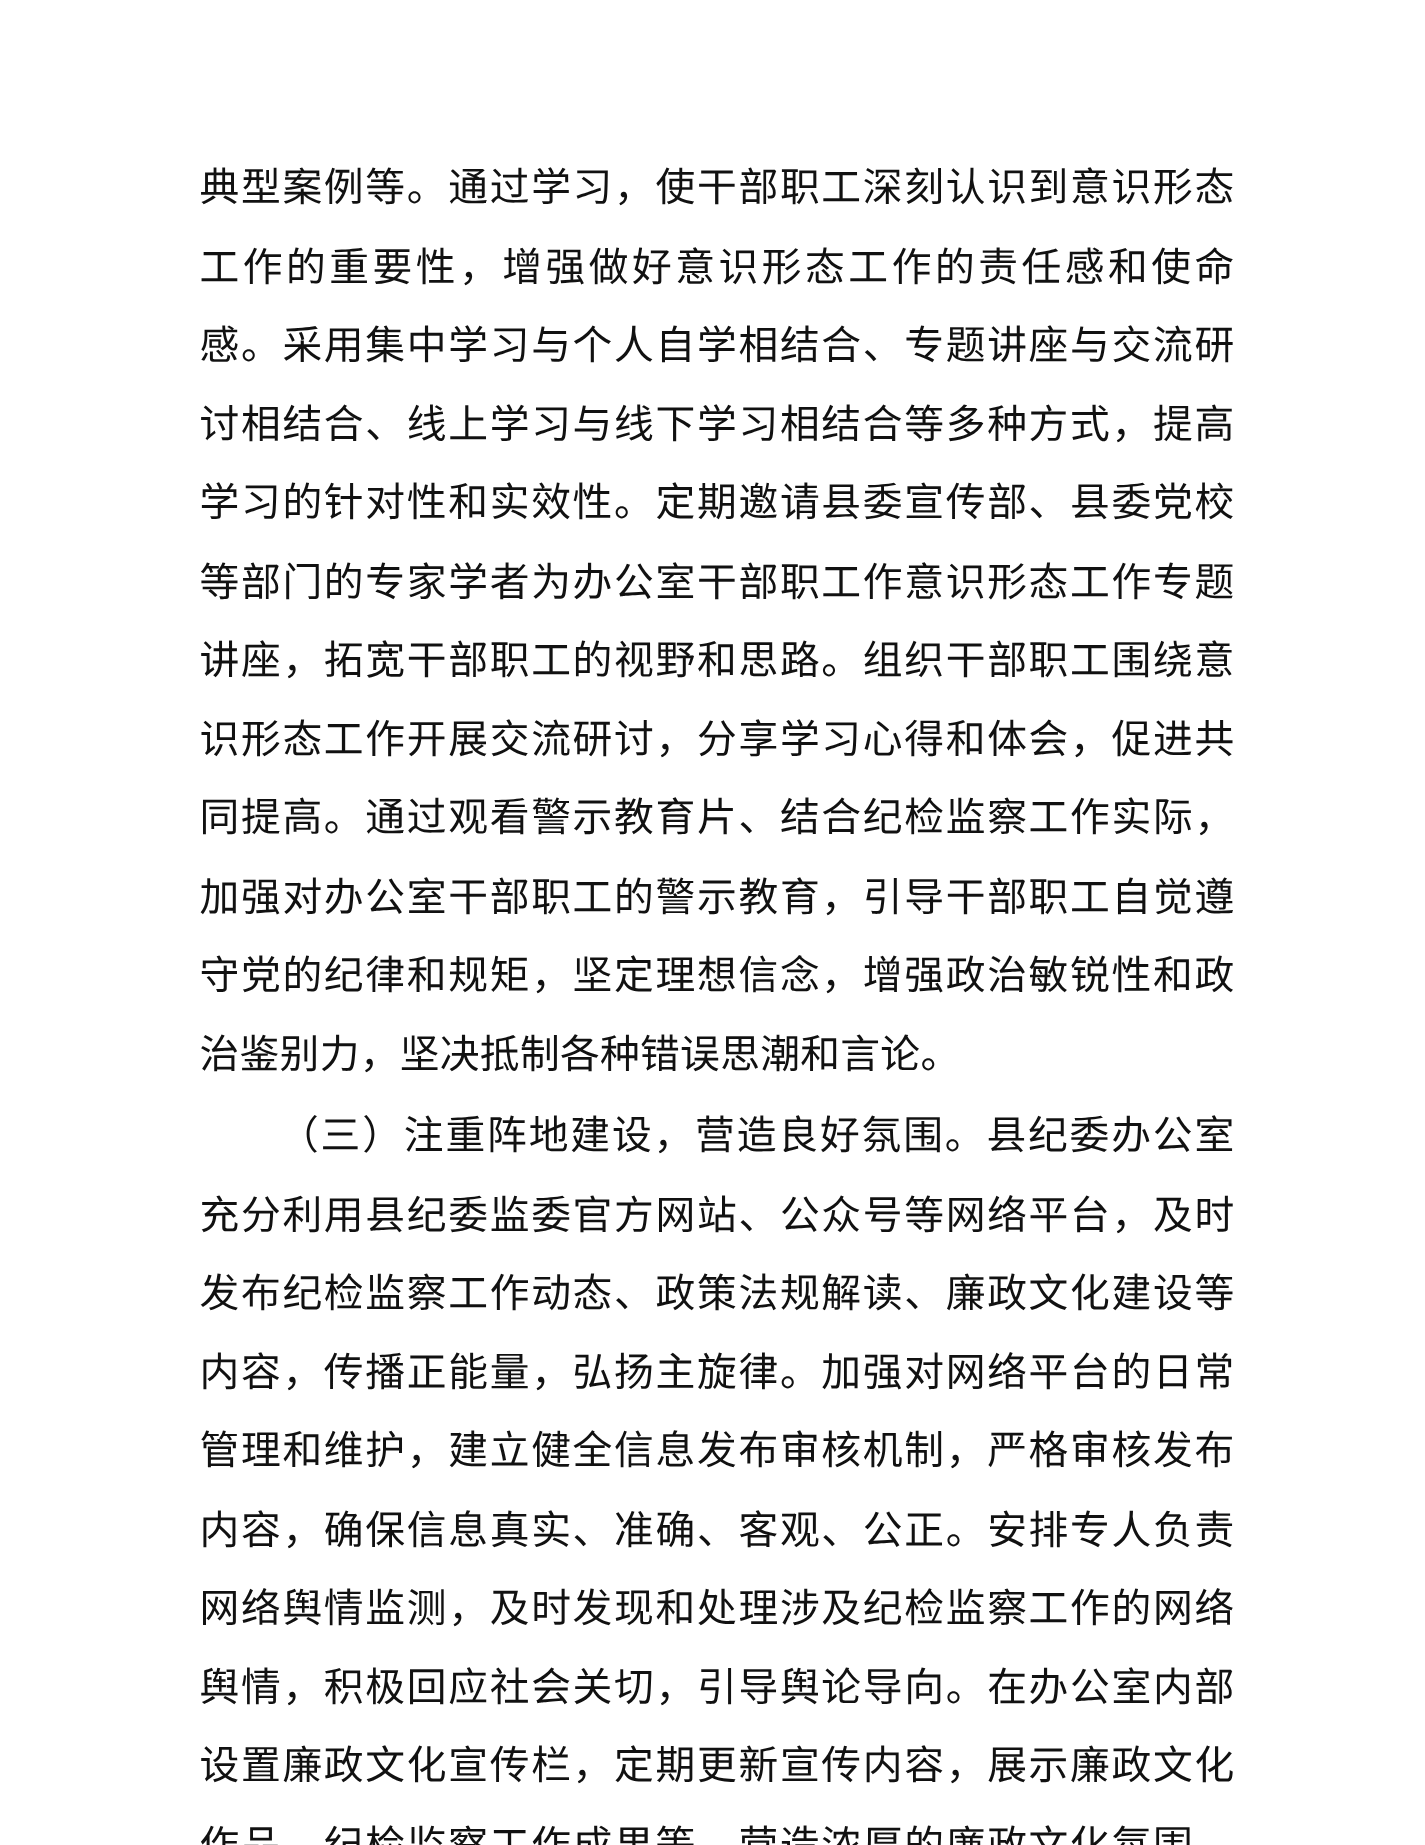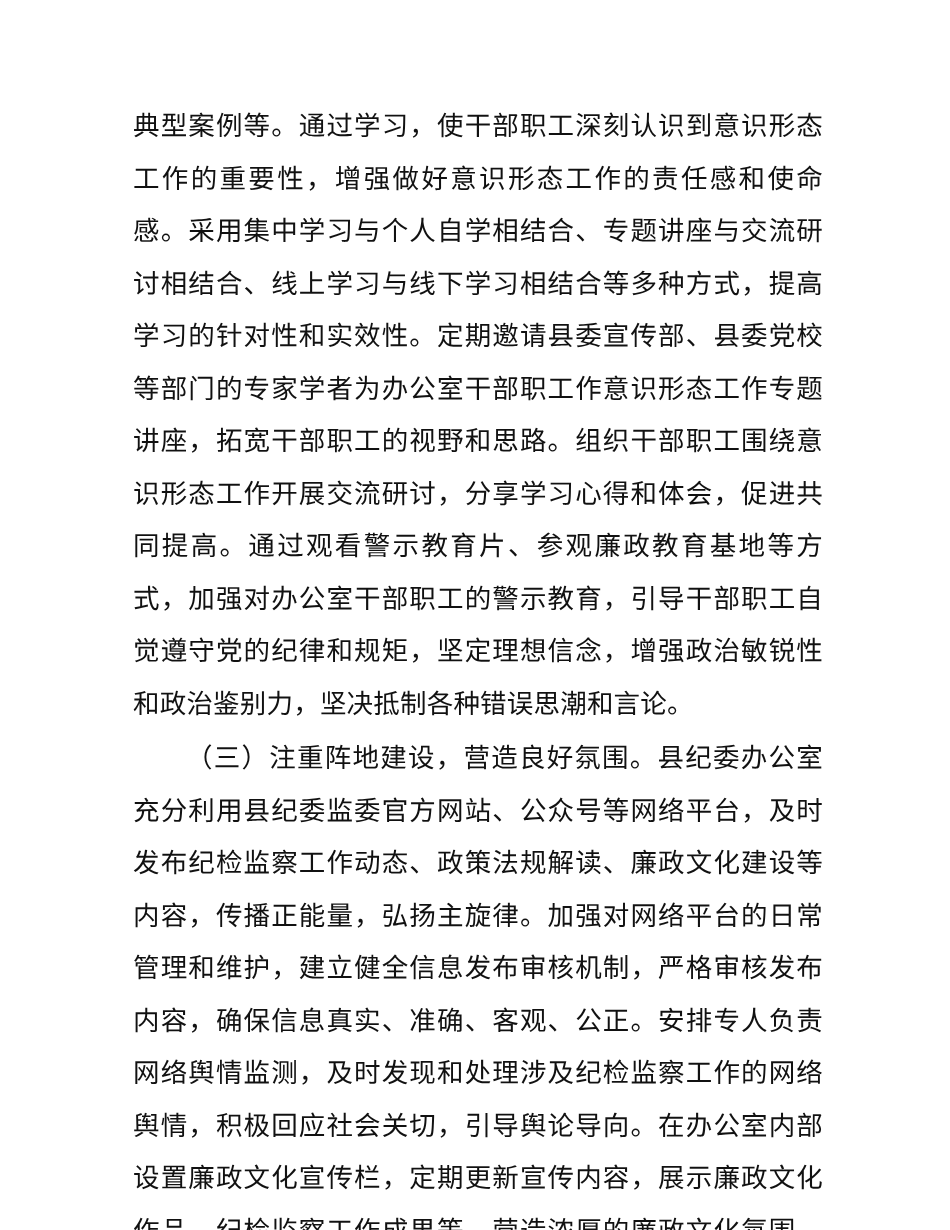--- a/index.html
+++ b/index.html
@@ -43,16 +43,16 @@
   }
   .para.indent {
     text-indent: 2em;
   }
 </style>
 </head>
 <body>
 
 <div class="page">
   <div class="doc-body">
-    <p class="para">典型案例等。通过学习，使干部职工深刻认识到意识形态工作的重要性，增强做好意识形态工作的责任感和使命感。采用集中学习与个人自学相结合、专题讲座与交流研讨相结合、线上学习与线下学习相结合等多种方式，提高学习的针对性和实效性。定期邀请县委宣传部、县委党校等部门的专家学者为办公室干部职工作意识形态工作专题讲座，拓宽干部职工的视野和思路。组织干部职工围绕意识形态工作开展交流研讨，分享学习心得和体会，促进共同提高。通过观看警示教育片、参观廉政教育基地等方式，加强对办公室干部职工的警示教育，引导干部职工自觉遵守党的纪律和规矩，坚定理想信念，增强政治敏锐性和政治鉴别力，坚决抵制各种错误思潮和言论。</p>
+    <p class="para">典型案例等。通过学习，使干部职工深刻认识到意识形态工作的重要性，增强做好意识形态工作的责任感和使命感。采用集中学习与个人自学相结合、专题讲座与交流研讨相结合、线上学习与线下学习相结合等多种方式，提高学习的针对性和实效性。定期邀请县委宣传部、县委党校等部门的专家学者为办公室干部职工作意识形态工作专题讲座，拓宽干部职工的视野和思路。组织干部职工围绕意识形态工作开展交流研讨，分享学习心得和体会，促进共同提高。通过观看警示教育片、结合纪检监察工作实际，加强对办公室干部职工的警示教育，引导干部职工自觉遵守党的纪律和规矩，坚定理想信念，增强政治敏锐性和政治鉴别力，坚决抵制各种错误思潮和言论。</p>
     <p class="para indent">（三）注重阵地建设，营造良好氛围。县纪委办公室充分利用县纪委监委官方网站、公众号等网络平台，及时发布纪检监察工作动态、政策法规解读、廉政文化建设等内容，传播正能量，弘扬主旋律。加强对网络平台的日常管理和维护，建立健全信息发布审核机制，严格审核发布内容，确保信息真实、准确、客观、公正。安排专人负责网络舆情监测，及时发现和处理涉及纪检监察工作的网络舆情，积极回应社会关切，引导舆论导向。在办公室内部设置廉政文化宣传栏，定期更新宣传内容，展示廉政文化作品、纪检监察工作成果等，营造浓厚的廉政文化氛围。同时，结合纪检监察工作实际，组织开展廉政文化进机关、进社区、进农村、进企业、进学校等活动，通过</p>
   </div>
 </div>
 
 </body></html>

